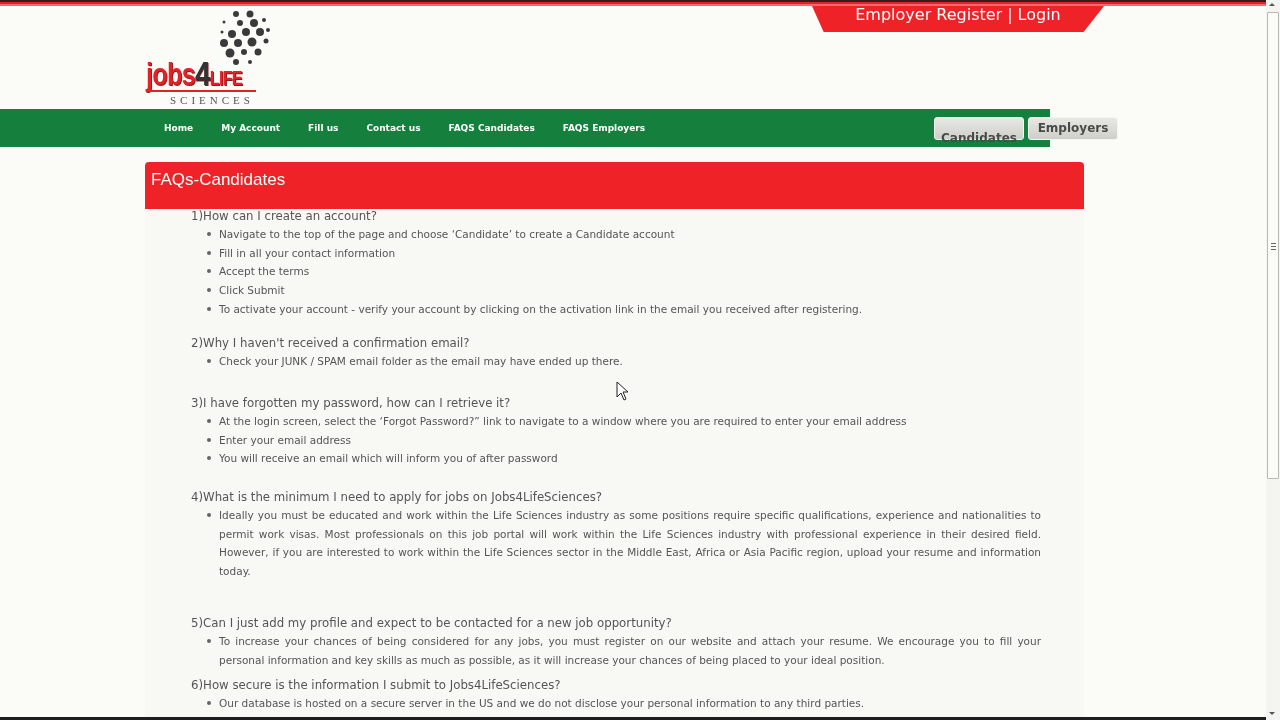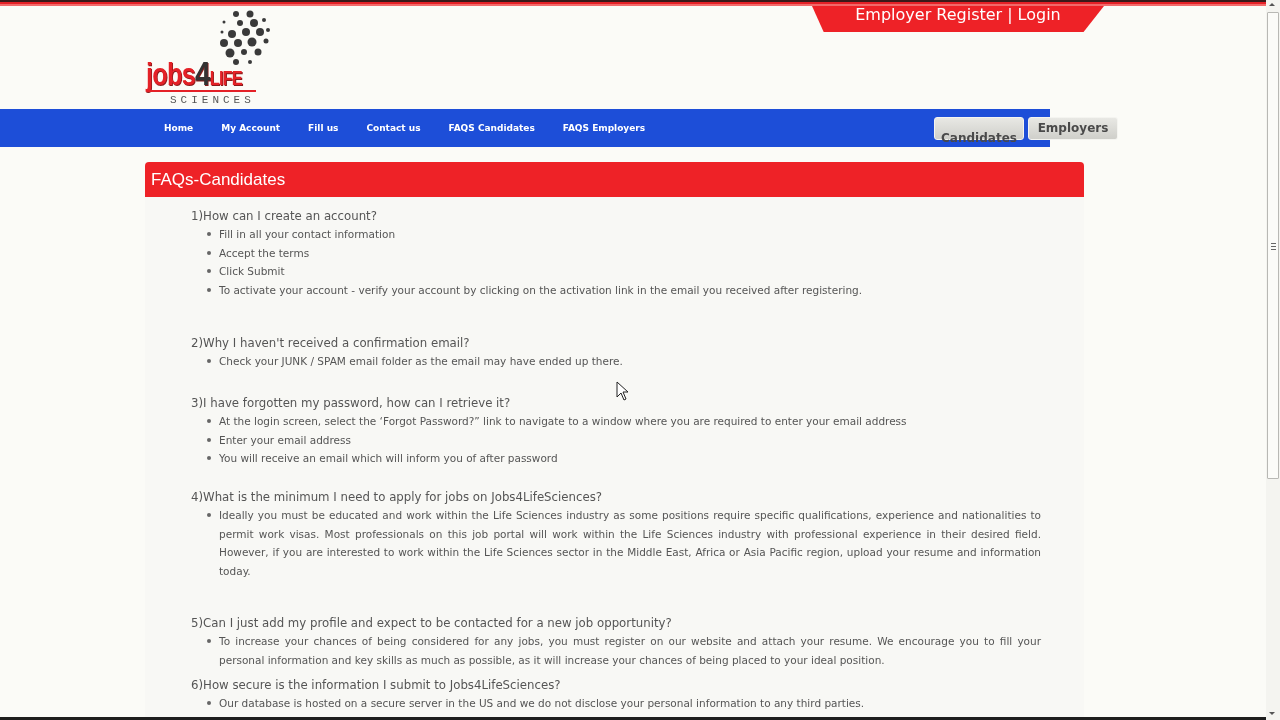--- a/index.html
+++ b/index.html
@@ -10,46 +10,46 @@
     background: linear-gradient(#3a1a1a 0, #3a1a1a 2px, #e42127 2px, #e42127 4px, #f26a6a 4px, #f26a6a 6px); }
 
   .header { position: absolute; left: 0; top: 6px; width: 1266px; height: 102px; }
   .logo { position: absolute; left: 146px; top: 4px; width: 126px; height: 96px; }
   .logo-dots { position: absolute; left: 68px; top: 0; width: 60px; height: 60px; }
   .logo-word { position: absolute; left: 0; top: 46px; font-family: "Liberation Sans", sans-serif;
     font-weight: bold; font-size: 31px; color: #e42127; letter-spacing: -1px; line-height: 34px;
     transform: scaleX(0.82); transform-origin: left; text-shadow: 1px 1px 0 #8a1a1a; }
   .logo-word .four { color: #333; font-size: 34px; }
   .logo-word .life { font-size: 20px; }
-  .logo-sub { position: absolute; left: 24px; top: 84px; font-family: Liberation Mono, monospace;
+  .logo-sub { position: absolute; left: 24px; top: 84px; font-family: Liberation Serif, serif;
     font-size: 11px; letter-spacing: 4px; color: #555; }
   .logo-underline { position: absolute; left: 2px; top: 80px; width: 108px; height: 2px; background: #e42127; }
 
   .auth-tab { position: absolute; left: 812px; top: 6px; width: 292px; height: 26px; }
   .auth-tab-shape { position: absolute; inset: 0; background: #ee2227;
     clip-path: polygon(0 0, 100% 0, 93% 100%, 4% 100%); border-radius: 0 0 10px 10px; }
   .auth-links { position: absolute; left: 0; width: 100%; top: 1px; text-align: center;
     font-family: "DejaVu Sans", sans-serif; font-size: 16px; color: #fff; line-height: 16px; }
   .auth-links span { cursor: pointer; }
   .auth-sep { margin: 0 5px; }
 
-  .navbar { position: absolute; left: 0; top: 109px; width: 1050px; height: 38px; background: #1d4ed8; }
+  .navbar { position: absolute; left: 0; top: 109px; width: 1050px; height: 38px; background: #15803d; }
   .nav-items { position: absolute; left: 146px; top: 0; height: 38px; display: flex; align-items: center; }
   .nav-item { color: #fff; font-family: "DejaVu Sans", sans-serif; font-size: 9px; font-weight: bold;
     margin-left: 10px; margin-right: 18px; cursor: pointer; white-space: nowrap; }
   .nav-item.i0 { margin-left: 18px; }
   .nav-btns { position: absolute; left: 934px; top: 8px; display: flex; gap: 4px; }
   .nav-btn { height: 23px; background: linear-gradient(#e8e8e4, #cfcfca); border: 1px solid #f4f4f0;
     border-radius: 3px; font-family: "DejaVu Sans", sans-serif; font-size: 12px; font-weight: bold;
     color: #4a4a4a; display: flex; align-items: center; justify-content: center; cursor: pointer; }
   .nav-btn.candidates { width: 90px; padding-top: 18px; }
   .nav-btn.employers { width: 90px; padding-bottom: 2px; }
 
   .content { position: absolute; left: 145px; top: 162px; width: 939px; height: 560px; background: #f8f8f5; }
-  .content-title { height: 35px; background: #ee2227; border-radius: 4px 4px 0 0; color: #fff;
+  .content-title { height: 47px; background: #ee2227; border-radius: 4px 4px 0 0; color: #fff;
     font-family: "Liberation Sans", sans-serif; font-size: 17px; line-height: 35px; padding-left: 6px; }
 
   .faq { position: absolute; left: 191px; width: 850px; }
   .faq-q { font-family: "DejaVu Sans", sans-serif; font-size: 12.5px; color: #555; line-height: 18px;
     transform: scaleX(0.94); transform-origin: left; white-space: nowrap; }
   .faq-list { list-style: none; margin-left: 16px; }
   .faq-list li { position: relative; padding-left: 12px; font-family: "DejaVu Sans", sans-serif;
     font-size: 10.5px; color: #555; line-height: 18.7px; text-align: justify; }
   .faq-list li::before { content: ""; position: absolute; left: 0; top: 7px; width: 4px; height: 4px;
     border-radius: 50%; background: #666; }
@@ -127,20 +127,21 @@
   </div>
 </div>
 
 <div class="content">
   <div class="content-title">FAQs-Candidates</div>
 </div>
 
 <div class="faq" style="top:207px;">
   <div class="faq-q">1)How can I create an account?</div>
   <ul class="faq-list">
+    <li class="single">Navigate to the top of the page and choose ‘Candidate’ to create a Candidate account</li>
     <li class="single">Fill in all your contact information</li>
     <li class="single">Accept the terms</li>
     <li class="single">Click Submit</li>
     <li class="single">To activate your account - verify your account by clicking on the activation link in the email you received after registering.</li>
   </ul>
 </div>
 
 <div class="faq" style="top:334px;">
   <div class="faq-q">2)Why I haven't received a confirmation email?</div>
   <ul class="faq-list">

